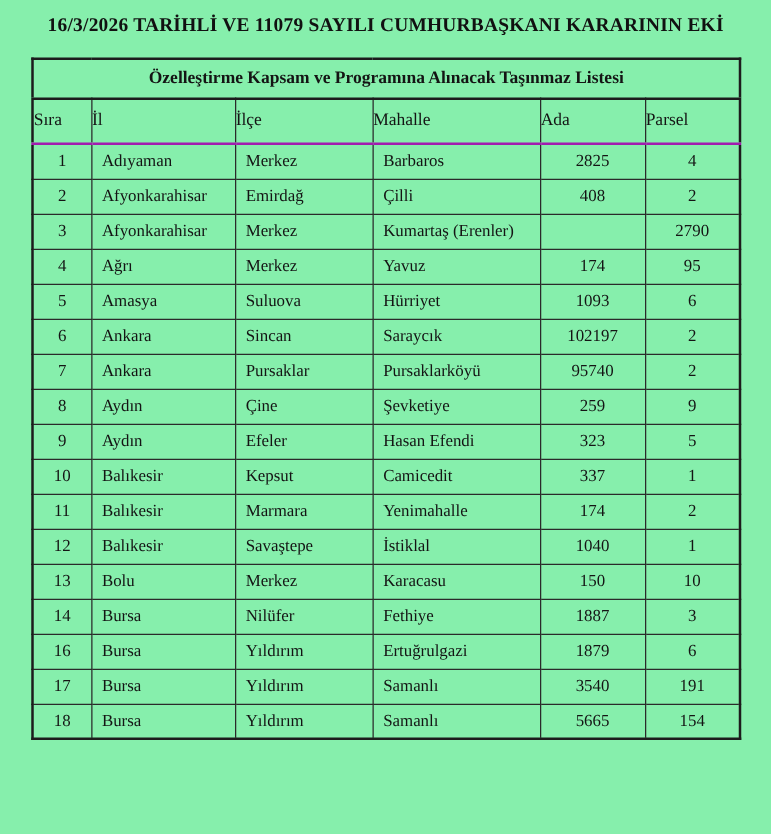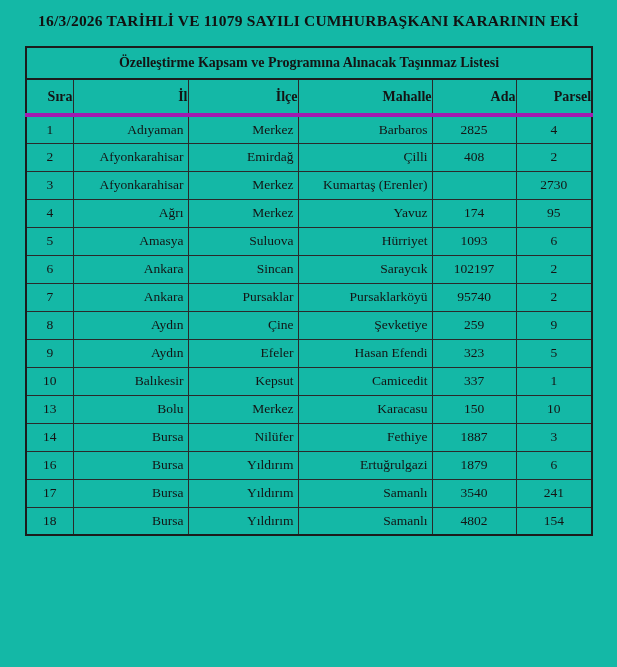--- a/index.html
+++ b/index.html
@@ -10,21 +10,21 @@
     background: #ffffff;
     overflow: hidden;
     font-family: "Liberation Serif", "DejaVu Serif", serif;
     color: #141414;
   }
 
   .page {
     position: relative;
     width: 617px;
     height: 667px;
-    background: #14b8a6;
+    background: #86efac;
   }
 
   .doc-title {
     text-align: center;
     font-size: 15.5px;
     font-weight: bold;
     letter-spacing: 0.2px;
     padding-top: 12px;
     color: #111;
   }
@@ -48,32 +48,32 @@
   tr.caption-row th {
     font-size: 14px;
     font-weight: bold;
     text-align: center;
     height: 32px;
     border-bottom: 2px solid #1c1c1c;
   }
 
   tr.header-row th {
     font-size: 14px;
-    font-weight: bold;
-    text-align: right;
+    font-weight: normal;
+    text-align: left;
     height: 36px;
-    border-bottom: 4px solid #a21caf;
+    border-bottom: 2px solid #a21caf;
   }
 
   tbody td {
     height: 28px;
     padding: 2px 4px;
   }
 
-  td.l { text-align: right; padding-left: 8px; }
+  td.l { text-align: left; padding-left: 8px; }
   td.c { text-align: center; }
 </style>
 </head>
 <body>
 
 <div class="page">
 
   <h1 class="doc-title">16/3/2026 TARİHLİ VE 11079 SAYILI CUMHURBAŞKANI KARARININ EKİ</h1>
 
   <table class="listing">
@@ -114,21 +114,21 @@
           <td class="l">Çilli</td>
           <td class="c">408</td>
           <td class="c">2</td>
         </tr>
         <tr>
           <td class="c">3</td>
           <td class="l">Afyonkarahisar</td>
           <td class="l">Merkez</td>
           <td class="l">Kumartaş (Erenler)</td>
           <td class="c"></td>
-          <td class="c">2730</td>
+          <td class="c">2790</td>
         </tr>
         <tr>
           <td class="c">4</td>
           <td class="l">Ağrı</td>
           <td class="l">Merkez</td>
           <td class="l">Yavuz</td>
           <td class="c">174</td>
           <td class="c">95</td>
         </tr>
         <tr>
@@ -173,20 +173,36 @@
         </tr>
         <tr>
           <td class="c">10</td>
           <td class="l">Balıkesir</td>
           <td class="l">Kepsut</td>
           <td class="l">Camicedit</td>
           <td class="c">337</td>
           <td class="c">1</td>
         </tr>
         <tr>
+          <td class="c">11</td>
+          <td class="l">Balıkesir</td>
+          <td class="l">Marmara</td>
+          <td class="l">Yenimahalle</td>
+          <td class="c">174</td>
+          <td class="c">2</td>
+        </tr>
+        <tr>
+          <td class="c">12</td>
+          <td class="l">Balıkesir</td>
+          <td class="l">Savaştepe</td>
+          <td class="l">İstiklal</td>
+          <td class="c">1040</td>
+          <td class="c">1</td>
+        </tr>
+        <tr>
           <td class="c">13</td>
           <td class="l">Bolu</td>
           <td class="l">Merkez</td>
           <td class="l">Karacasu</td>
           <td class="c">150</td>
           <td class="c">10</td>
         </tr>
         <tr>
           <td class="c">14</td>
           <td class="l">Bursa</td>
@@ -202,26 +218,26 @@
           <td class="l">Ertuğrulgazi</td>
           <td class="c">1879</td>
           <td class="c">6</td>
         </tr>
         <tr>
           <td class="c">17</td>
           <td class="l">Bursa</td>
           <td class="l">Yıldırım</td>
           <td class="l">Samanlı</td>
           <td class="c">3540</td>
-          <td class="c">241</td>
+          <td class="c">191</td>
         </tr>
         <tr>
           <td class="c">18</td>
           <td class="l">Bursa</td>
           <td class="l">Yıldırım</td>
           <td class="l">Samanlı</td>
-          <td class="c">4802</td>
+          <td class="c">5665</td>
           <td class="c">154</td>
         </tr>
       </tbody>
   </table>
 
 </div>
 
 </body></html>

